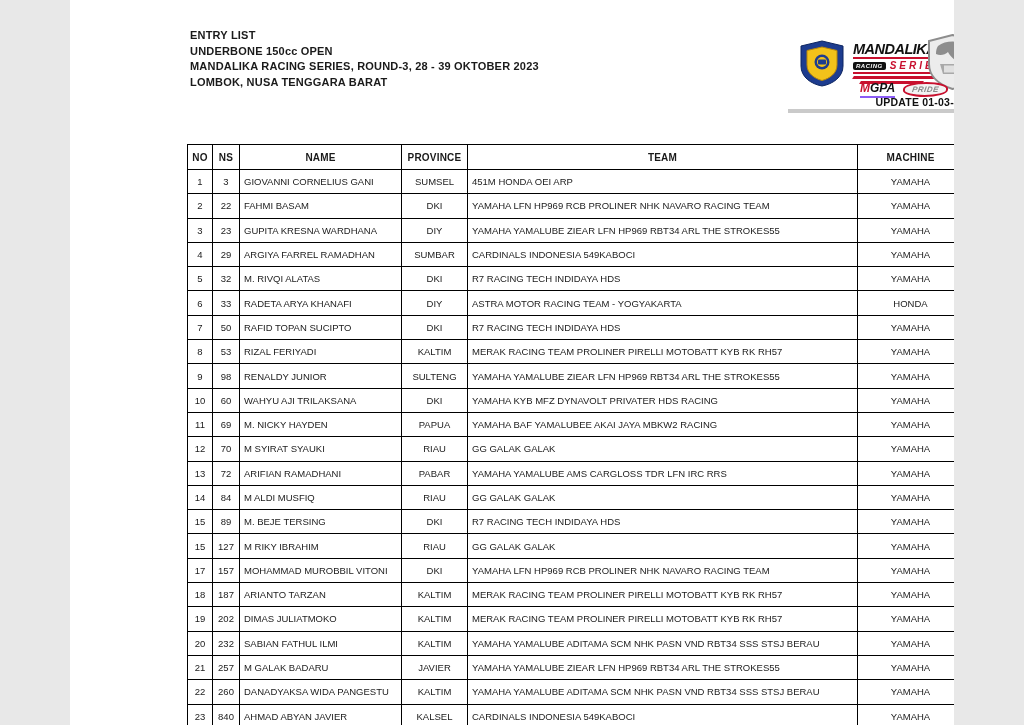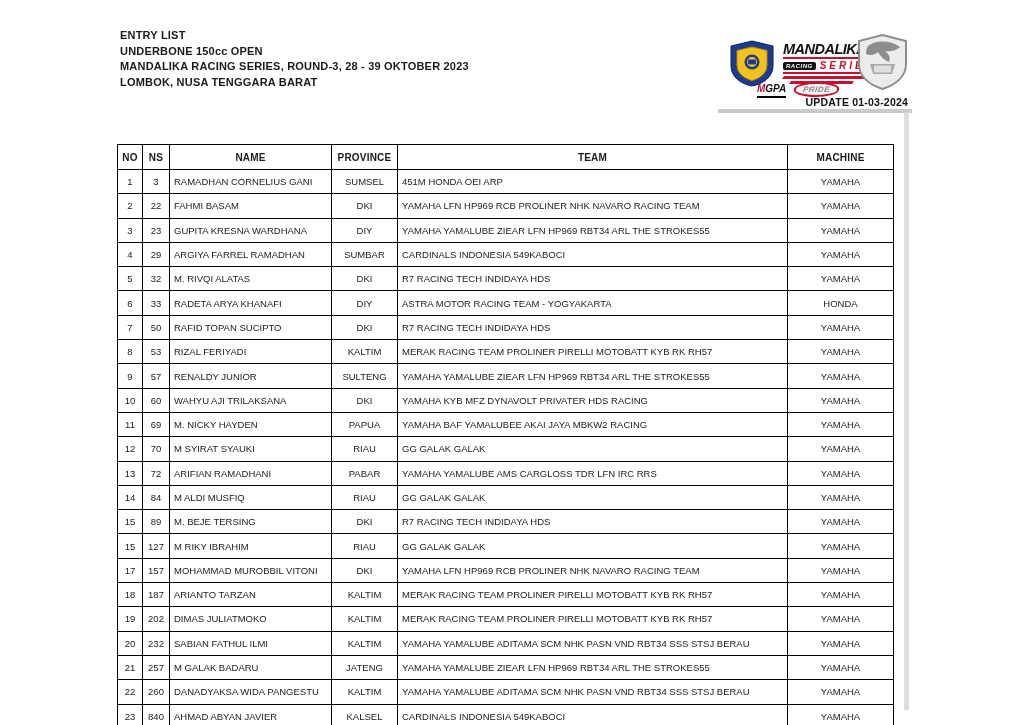--- a/index.html
+++ b/index.html
@@ -1,19 +1,19 @@
 <!DOCTYPE html>
 <html><head>
 <meta charset="utf-8">
 <style>
   * { margin:0; padding:0; box-sizing:border-box; }
   html,body { background:#e8e8e8; }
   body { font-family:"Liberation Sans", sans-serif; }
   .page {
-    position:relative; width:1024px; height:725px; background:#ffffff;
+    position:relative; width:884px; height:725px; background:#ffffff;
     margin:0 auto; overflow:hidden; color:#1c1c1c;
   }
 
   
   .doc-header { position:absolute; left:120px; top:28px; }
   .doc-header .line {
     font-size:11px; font-weight:bold; line-height:15.5px; color:#1a1a1a;
     letter-spacing:0.2px; white-space:nowrap;
   }
 
@@ -35,21 +35,21 @@
   .series-text {
     color:#c8102e; font-size:10px; font-weight:bold; font-style:italic;
     letter-spacing:3px; margin-left:4px; white-space:nowrap;
   }
   .mandalika-stripe { height:3px; background:#c8102e; margin-top:2px; transform:skewX(-30deg); }
   .mandalika-stripe.short { width:70%; margin-top:2px; margin-left:8%; }
 
   .gray-crest { position:absolute; left:131px; top:0px; width:53px; height:56px; }
 
   .sub-logos { position:absolute; left:32px; top:44px; width:120px; height:22px; display:flex; align-items:center; gap:8px; }
-  .mgpa-logo { font-size:10px; font-weight:bold; font-style:italic; white-space:nowrap; border-bottom:2px solid #000000; line-height:15px; }
+  .mgpa-logo { font-size:12px; font-weight:bold; font-style:italic; white-space:nowrap; border-bottom:2px solid #8b5cf6; line-height:15px;margin-left:33px; }
   .mgpa-logo .m-red { color:#c8102e; }
   .mgpa-logo .rest { color:#111; }
   .pride-logo {
     font-size:8px; font-weight:bold; font-style:italic; color:#8a8a8a;
     border:2px solid #c8102e; border-radius:50% / 45%; padding:1px 7px;
     letter-spacing:0.5px; transform:skewX(-8deg); background:#f3f3f3;
   }
 
   
   .update-label {
@@ -146,21 +146,21 @@
           <th>NAME</th>
           <th>PROVINCE</th>
           <th>TEAM</th>
           <th>MACHINE</th>
         </tr>
     </thead>
     <tbody>
         <tr>
           <td class="ac">1</td>
           <td class="ac">3</td>
-          <td class="al">RAMADHAN CORNELIUS GANI</td>
+          <td class="al">GIOVANNI CORNELIUS GANI</td>
           <td class="ac">SUMSEL</td>
           <td class="al">451M HONDA OEI ARP</td>
           <td class="ac">YAMAHA</td>
         </tr>
         <tr>
           <td class="ac">2</td>
           <td class="ac">22</td>
           <td class="al">FAHMI BASAM</td>
           <td class="ac">DKI</td>
           <td class="al">YAMAHA LFN HP969 RCB PROLINER NHK NAVARO RACING TEAM</td>
@@ -209,21 +209,21 @@
         <tr>
           <td class="ac">8</td>
           <td class="ac">53</td>
           <td class="al">RIZAL FERIYADI</td>
           <td class="ac">KALTIM</td>
           <td class="al">MERAK RACING TEAM PROLINER PIRELLI MOTOBATT KYB RK RH57</td>
           <td class="ac">YAMAHA</td>
         </tr>
         <tr>
           <td class="ac">9</td>
-          <td class="ac">57</td>
+          <td class="ac">98</td>
           <td class="al">RENALDY JUNIOR</td>
           <td class="ac">SULTENG</td>
           <td class="al">YAMAHA YAMALUBE ZIEAR LFN HP969 RBT34 ARL THE STROKES55</td>
           <td class="ac">YAMAHA</td>
         </tr>
         <tr>
           <td class="ac">10</td>
           <td class="ac">60</td>
           <td class="al">WAHYU AJI TRILAKSANA</td>
           <td class="ac">DKI</td>
@@ -307,21 +307,21 @@
           <td class="ac">232</td>
           <td class="al">SABIAN FATHUL ILMI</td>
           <td class="ac">KALTIM</td>
           <td class="al">YAMAHA YAMALUBE ADITAMA SCM NHK PASN VND RBT34 SSS STSJ BERAU</td>
           <td class="ac">YAMAHA</td>
         </tr>
         <tr>
           <td class="ac">21</td>
           <td class="ac">257</td>
           <td class="al">M GALAK BADARU</td>
-          <td class="ac">JATENG</td>
+          <td class="ac">JAVIER</td>
           <td class="al">YAMAHA YAMALUBE ZIEAR LFN HP969 RBT34 ARL THE STROKES55</td>
           <td class="ac">YAMAHA</td>
         </tr>
         <tr>
           <td class="ac">22</td>
           <td class="ac">260</td>
           <td class="al">DANADYAKSA WIDA PANGESTU</td>
           <td class="ac">KALTIM</td>
           <td class="al">YAMAHA YAMALUBE ADITAMA SCM NHK PASN VND RBT34 SSS STSJ BERAU</td>
           <td class="ac">YAMAHA</td>

